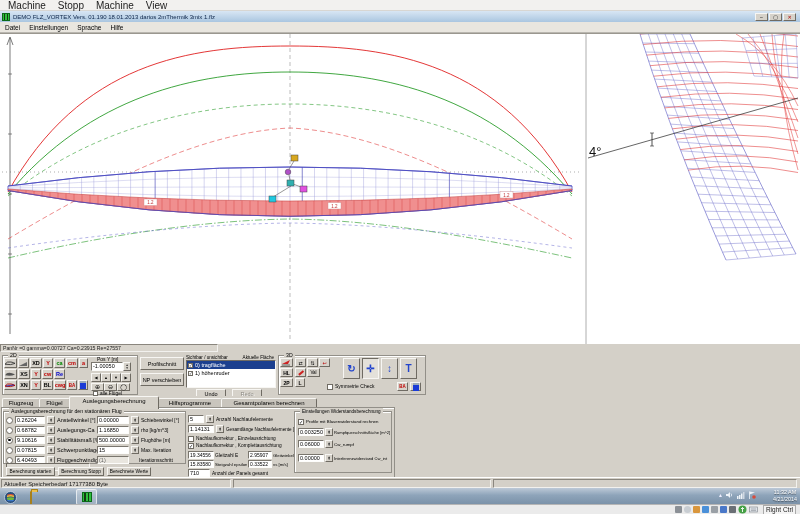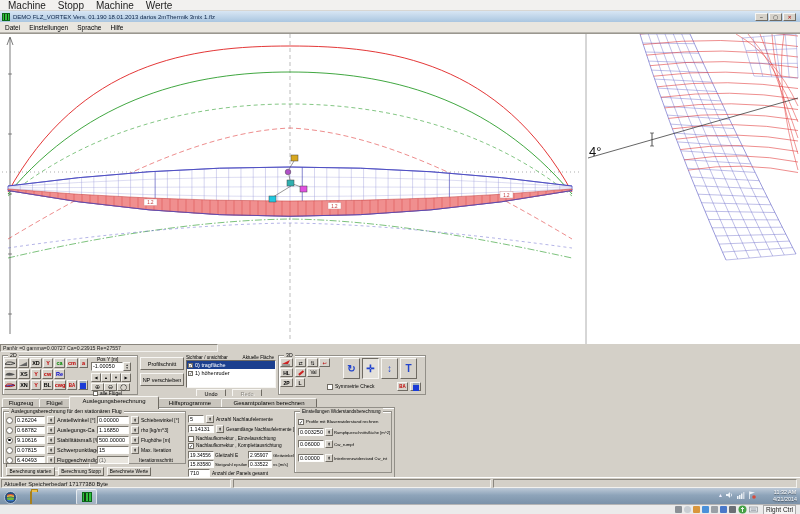--- a/index.html
+++ b/index.html
@@ -68,21 +68,21 @@
   .mag{font-size:6px;line-height:7px}
   svg text{font-family:"Liberation Sans",sans-serif}
 </style>
 </head>
 <body>
 
 <div id="vmbar" class="abs">
   <span>Machine</span>
   <span>Stopp</span>
   <span>Machine</span>
-  <span>Werte</span>
+  <span>View</span>
 </div>
 
 <div id="titlebar" class="abs">
   <span class="appicon"></span>
   <span class="ttl">DEMO  FLZ_VORTEX  Vers. 01.190 18.01.2013 darios 2mThermik 3mix 1.flz</span>
   <span style="flex:1"></span>
   <span class="btn wbtn">–</span>
   <span class="btn wbtn">▢</span>
   <span class="btn wbtn" style="color:#a00;margin-right:4px">✕</span>
 </div>

